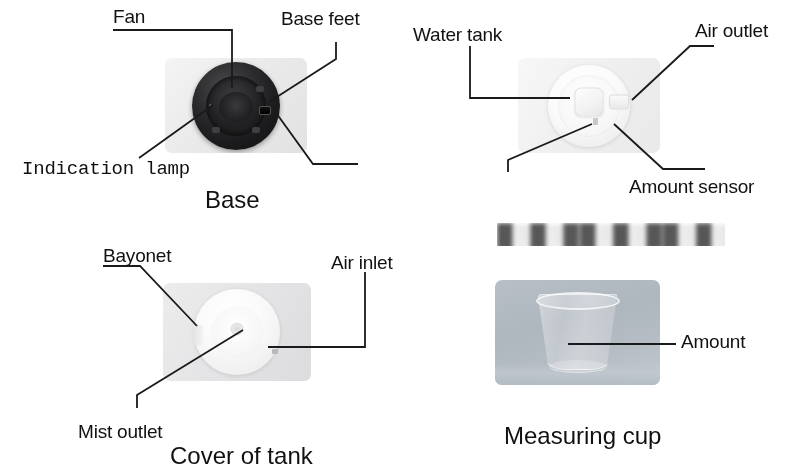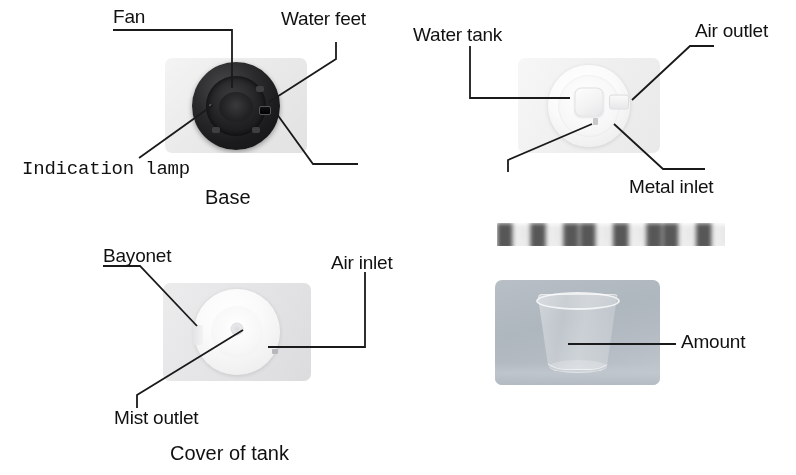--- a/index.html
+++ b/index.html
@@ -243,21 +243,21 @@
     position: absolute;
     font-family: "Liberation Sans", sans-serif;
     font-size: 19px;
     color: #111111;
     white-space: nowrap;
     letter-spacing: -0.2px;
   }
   .caption {
     position: absolute;
     font-family: "Liberation Sans", sans-serif;
-    font-size: 20px;
+    font-size: 24px;
     color: #111111;
     white-space: nowrap;
   }
 
   
   #leaders {
     position: absolute;
     left: 0; top: 0;
     width: 796px; height: 475px;
     pointer-events: none;
@@ -365,38 +365,39 @@
 
     <path d="M 365 272 L 365 347 L 268 347"></path>
 
     <path d="M 137 408 L 137 395 L 243 330"></path>
 
     <path d="M 568 344 L 676 344" stroke-width="3"></path>
   </svg>
 
   <div class="label" style="left:113px; top:6px;">Fan</div>
 
-  <div class="label" style="left:281px; top:8px;">Water feet</div>
+  <div class="label" style="left:281px; top:8px;">Base feet</div>
 
   <div class="label" style="left:22px; top:158px;font-family:Liberation Mono, monospace;">Indication lamp</div>
 
 
   <div class="caption" style="left:205px; top:186px;">Base</div>
 
   <div class="label" style="left:413px; top:24px;">Water tank</div>
 
   <div class="label" style="left:695px; top:20px;">Air outlet</div>
 
 
-  <div class="label" style="left:629px; top:176px;">Metal inlet</div>
+  <div class="label" style="left:629px; top:176px;">Amount sensor</div>
 
   <div class="label" style="left:103px; top:245px;">Bayonet</div>
 
   <div class="label" style="left:331px; top:252px;text-align:center;">Air inlet</div>
 
-  <div class="label" style="left:78px; top:407px;margin-left:36px;">Mist outlet</div>
+  <div class="label" style="left:78px; top:421px;">Mist outlet</div>
 
   <div class="caption" style="left:170px; top:442px;">Cover of tank</div>
 
   <div class="label" style="left:681px; top:331px;">Amount</div>
 
+  <div class="caption" style="left:504px; top:422px;">Measuring cup</div>
 
 </div>
 
 </body></html>

